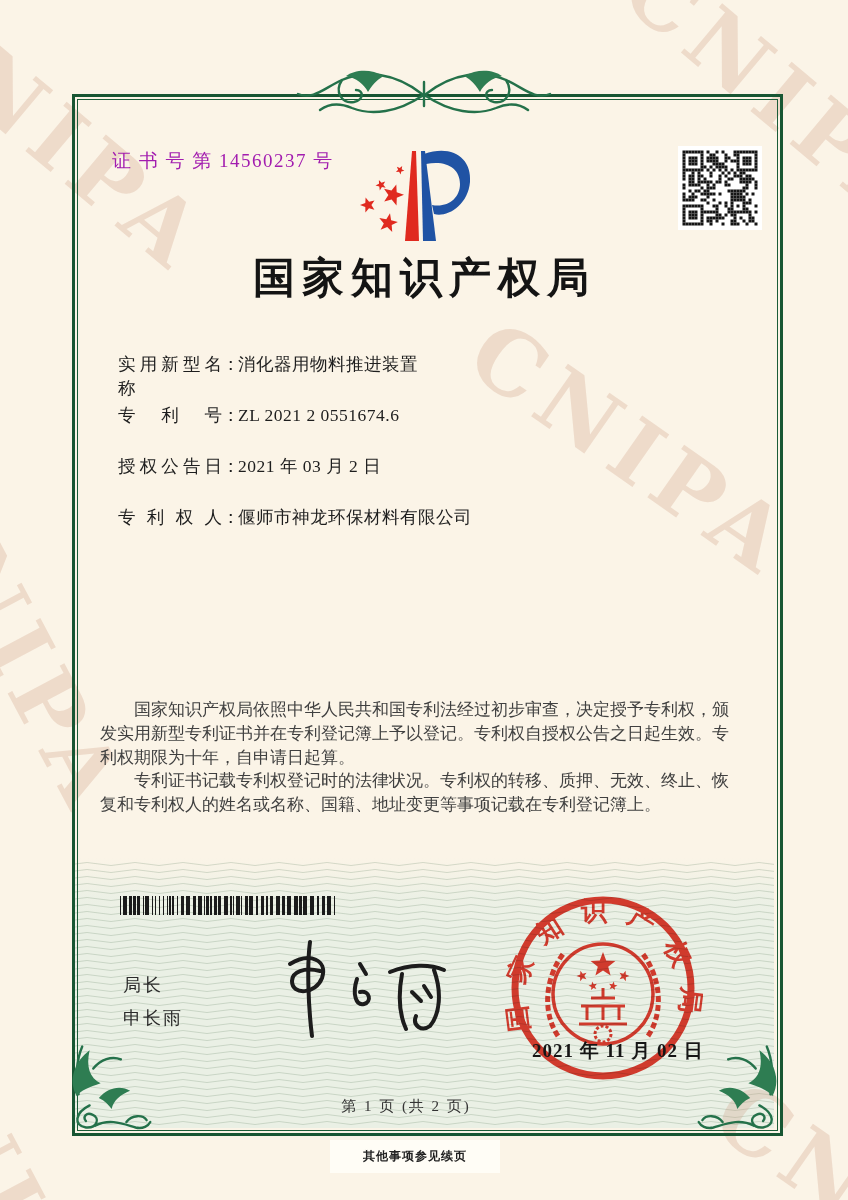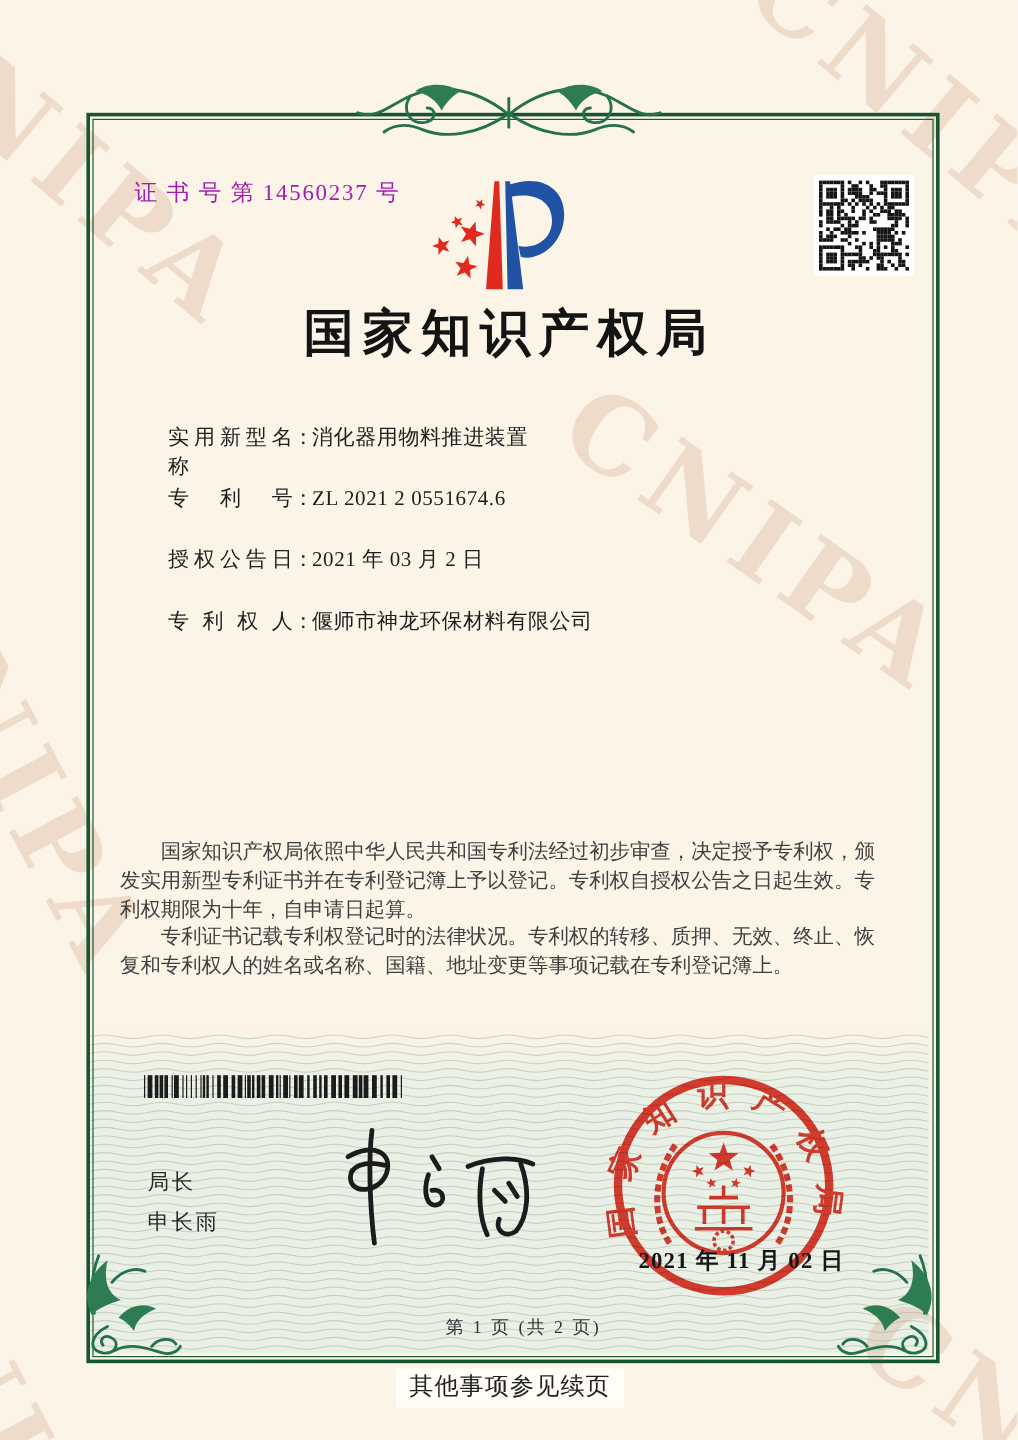--- a/index.html
+++ b/index.html
@@ -15,21 +15,21 @@
         background:linear-gradient(180deg, rgba(234,240,229,0) 0, rgba(234,240,229,.85) 38px, #eaf0e5 72px);}
   .band svg{position:absolute;left:0;top:0;}
 
   
   .frame{position:absolute;left:72px;top:94px;width:705px;height:1036px;border:3px solid #185633;z-index:3;}
   .frame::after{content:"";position:absolute;inset:2px;border:1px solid #1b5c38;}
   .cert-no{position:absolute;left:112px;top:148px;font-size:19px;letter-spacing:1.5px;color:#a21caf;z-index:4;}
   .title{position:absolute;left:72px;top:250px;width:705px;text-align:center;font-size:42px;font-weight:700;
          letter-spacing:7px;color:#141414;z-index:4;}
 
-  .fields{position:absolute;left:118px;top:352px;width:640px;font-size:17.5px;z-index:4;margin-left:22px;}
+  .fields{position:absolute;left:118px;top:352px;width:640px;font-size:17.5px;z-index:4;}
   .frow{height:51px;}
   .flabel{display:inline-block;width:104px;text-align:justify;text-align-last:justify;vertical-align:top;}
   .fcolon{display:inline-block;width:16px;}
   .fvalue{letter-spacing:.5px;}
   .grow{margin-top:6px;}
   .gpair1{display:inline-block;width:295px;}
   .gpair2{display:inline-block;}
 
   .paras{position:absolute;left:100px;top:698px;width:642px;font-size:17px;line-height:23.8px;color:#404040;z-index:4;}
   .paras p{margin:0;text-indent:2em;}
@@ -40,24 +40,24 @@
   .off-title{position:absolute;left:123px;top:973px;font-family:"Liberation Sans",sans-serif;
              font-size:18px;letter-spacing:2px;color:#2a2a2a;z-index:4;}
   .off-name{position:absolute;left:123px;top:1006px;font-family:"Liberation Sans",sans-serif;
             font-size:18px;letter-spacing:2px;color:#2a2a2a;z-index:4;}
   #signature{position:absolute;left:252px;top:934px;z-index:4;}
 
   #seal{position:absolute;left:503px;top:888px;z-index:5;mix-blend-mode:multiply;opacity:.95;}
   .seal-date{position:absolute;left:532px;top:1038px;font-size:19px;font-weight:600;letter-spacing:1px;
              color:#161616;z-index:6;}
 
-  .page-no{position:absolute;left:311px;top:1097px;width:190px;text-align:right;font-size:15px;
+  .page-no{position:absolute;left:311px;top:1097px;width:190px;text-align:center;font-size:15px;
            letter-spacing:2px;color:#333;z-index:4;}
-  .note-box{position:absolute;left:330px;top:1140px;width:190px;height:33px;line-height:33px;text-align:center;
-            background:#fffdf6;font-size:20px;letter-spacing:1px;color:#222;z-index:4;}
+  .note-box{position:absolute;left:330px;top:1140px;width:170px;height:33px;line-height:33px;text-align:center;
+            background:#fffdf6;font-size:12px;letter-spacing:1px;color:#222;z-index:4;font-weight:bold;}
 
   #qr{position:absolute;left:678px;top:146px;z-index:4;}
   #logo{position:absolute;left:350px;top:142px;z-index:4;}
   #top-ornament{position:absolute;left:294px;top:64px;z-index:4;}
   .corner-orn{position:absolute;width:92px;height:94px;z-index:4;}
   .corner-left{left:62px;top:1040px;}
   .corner-right{left:695px;top:1040px;transform:scaleX(-1);}
 </style>
 </head>
 <body>

